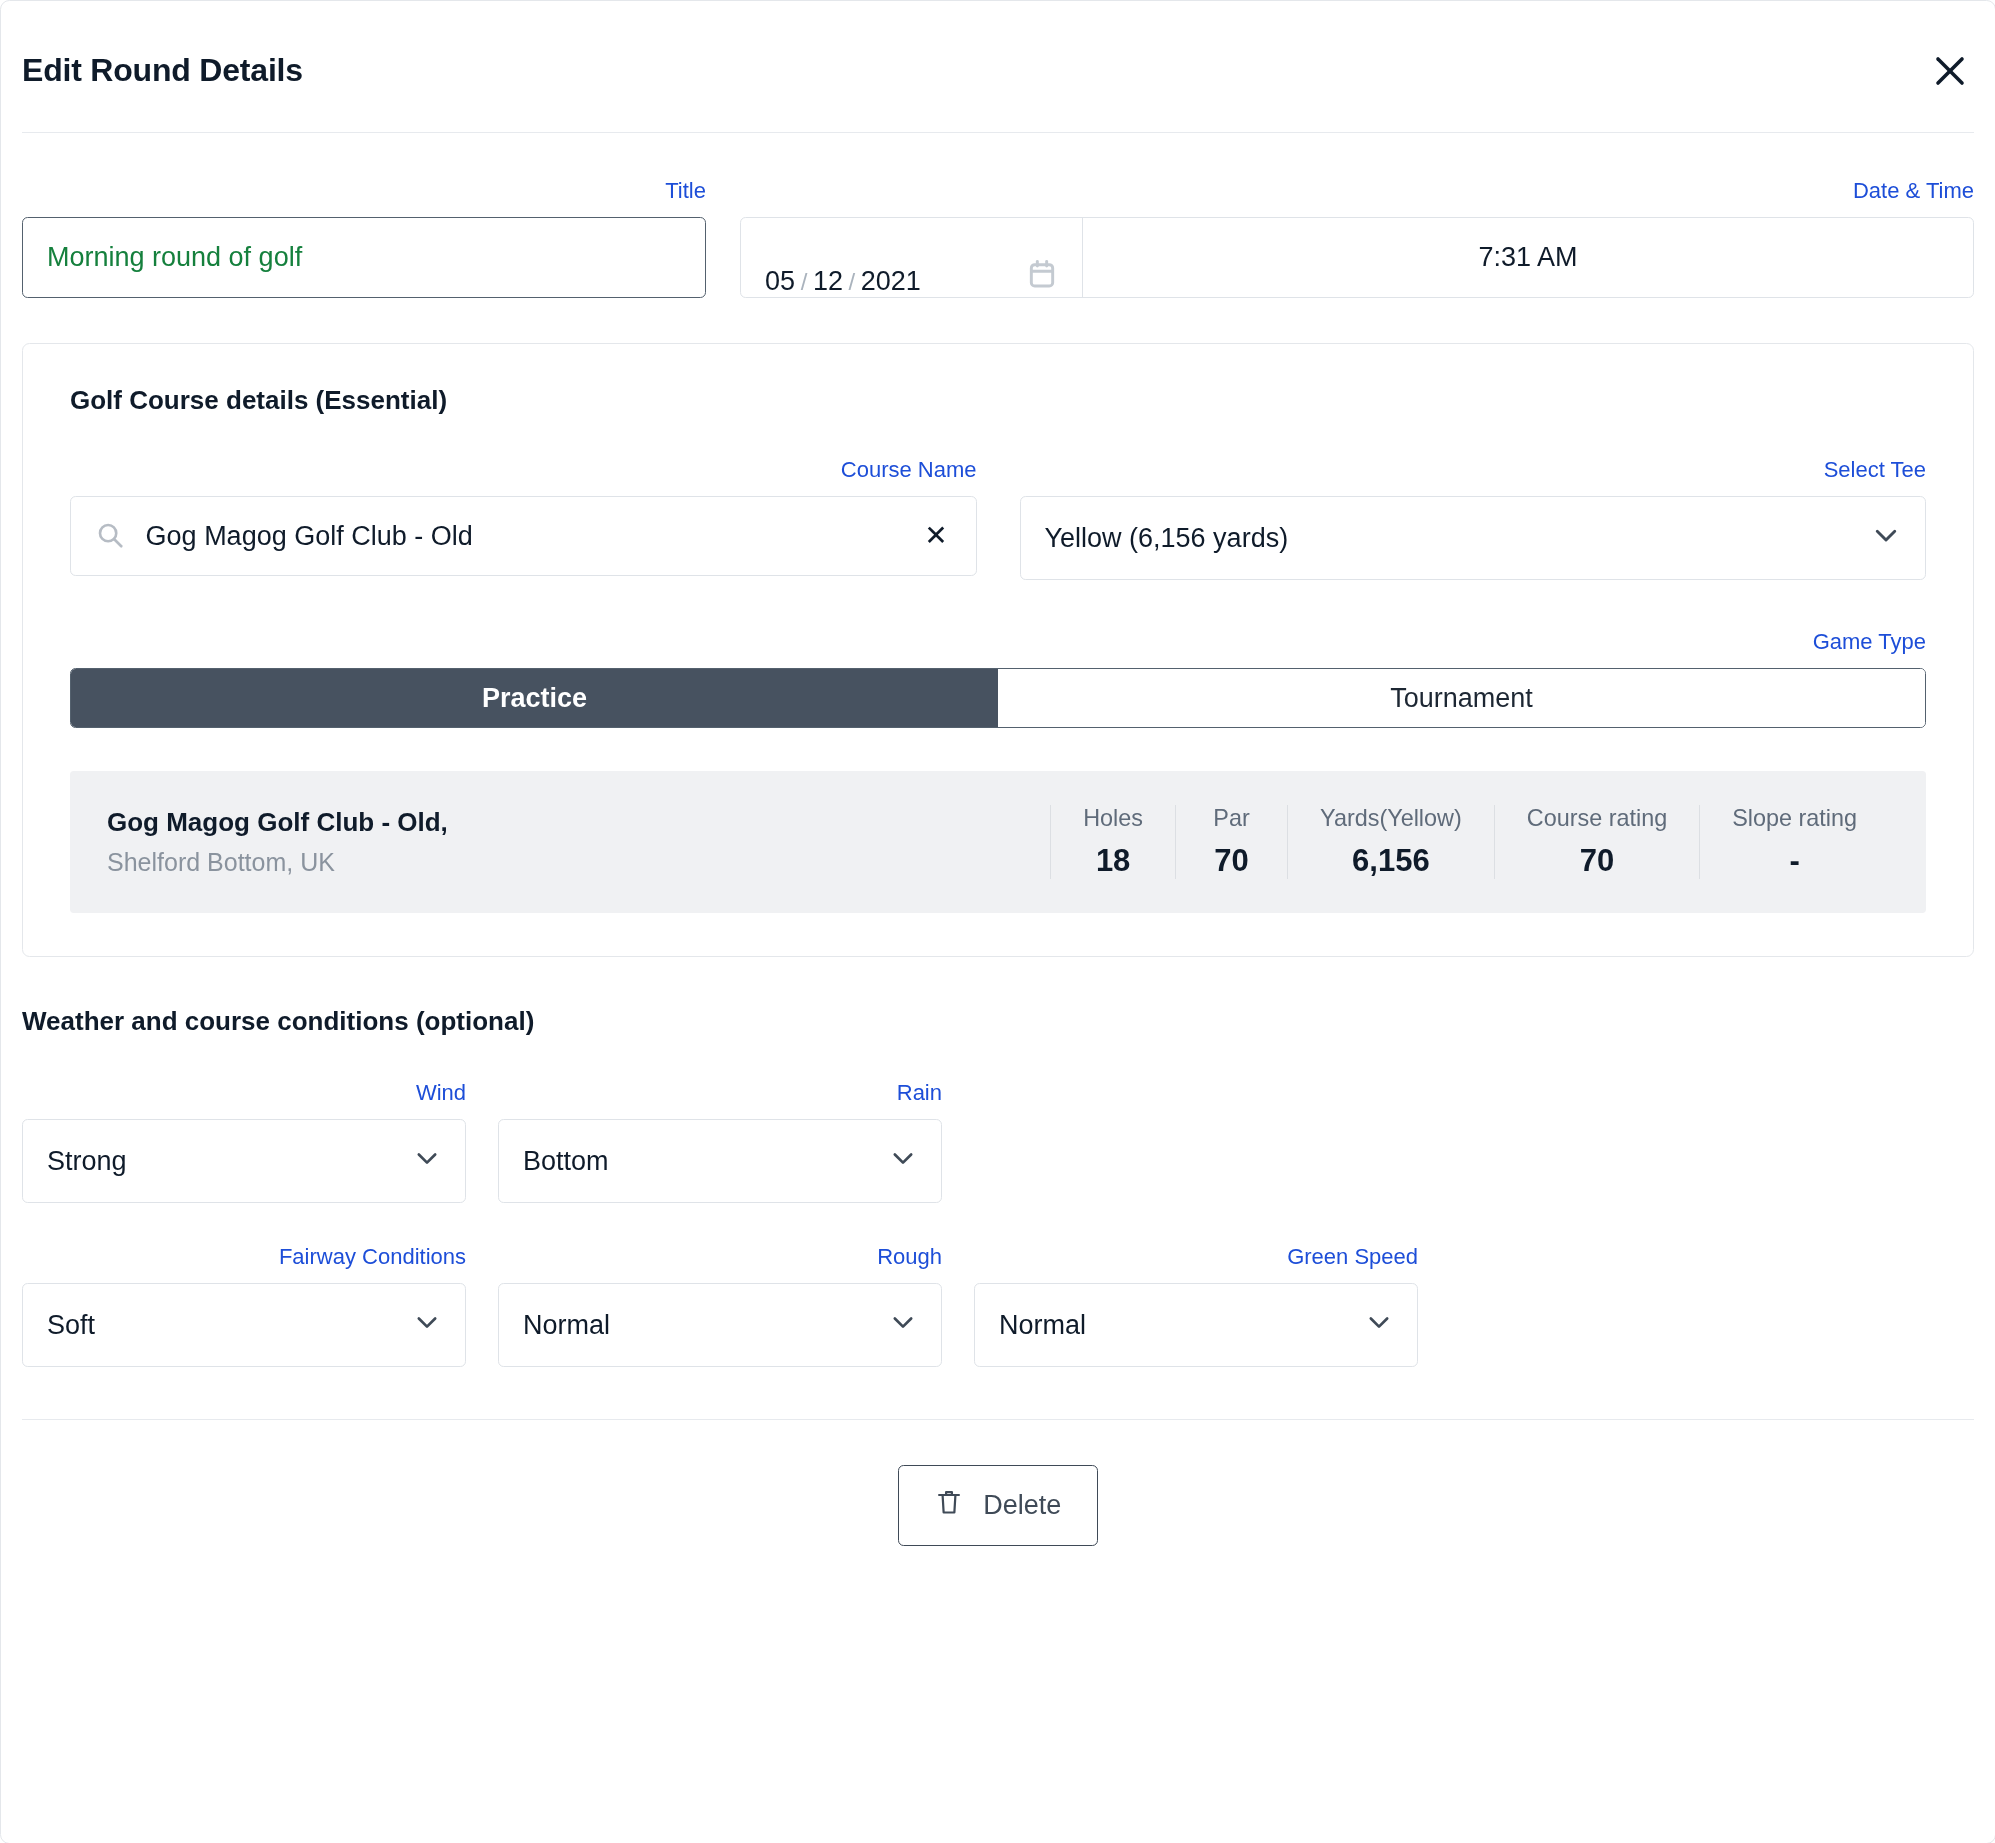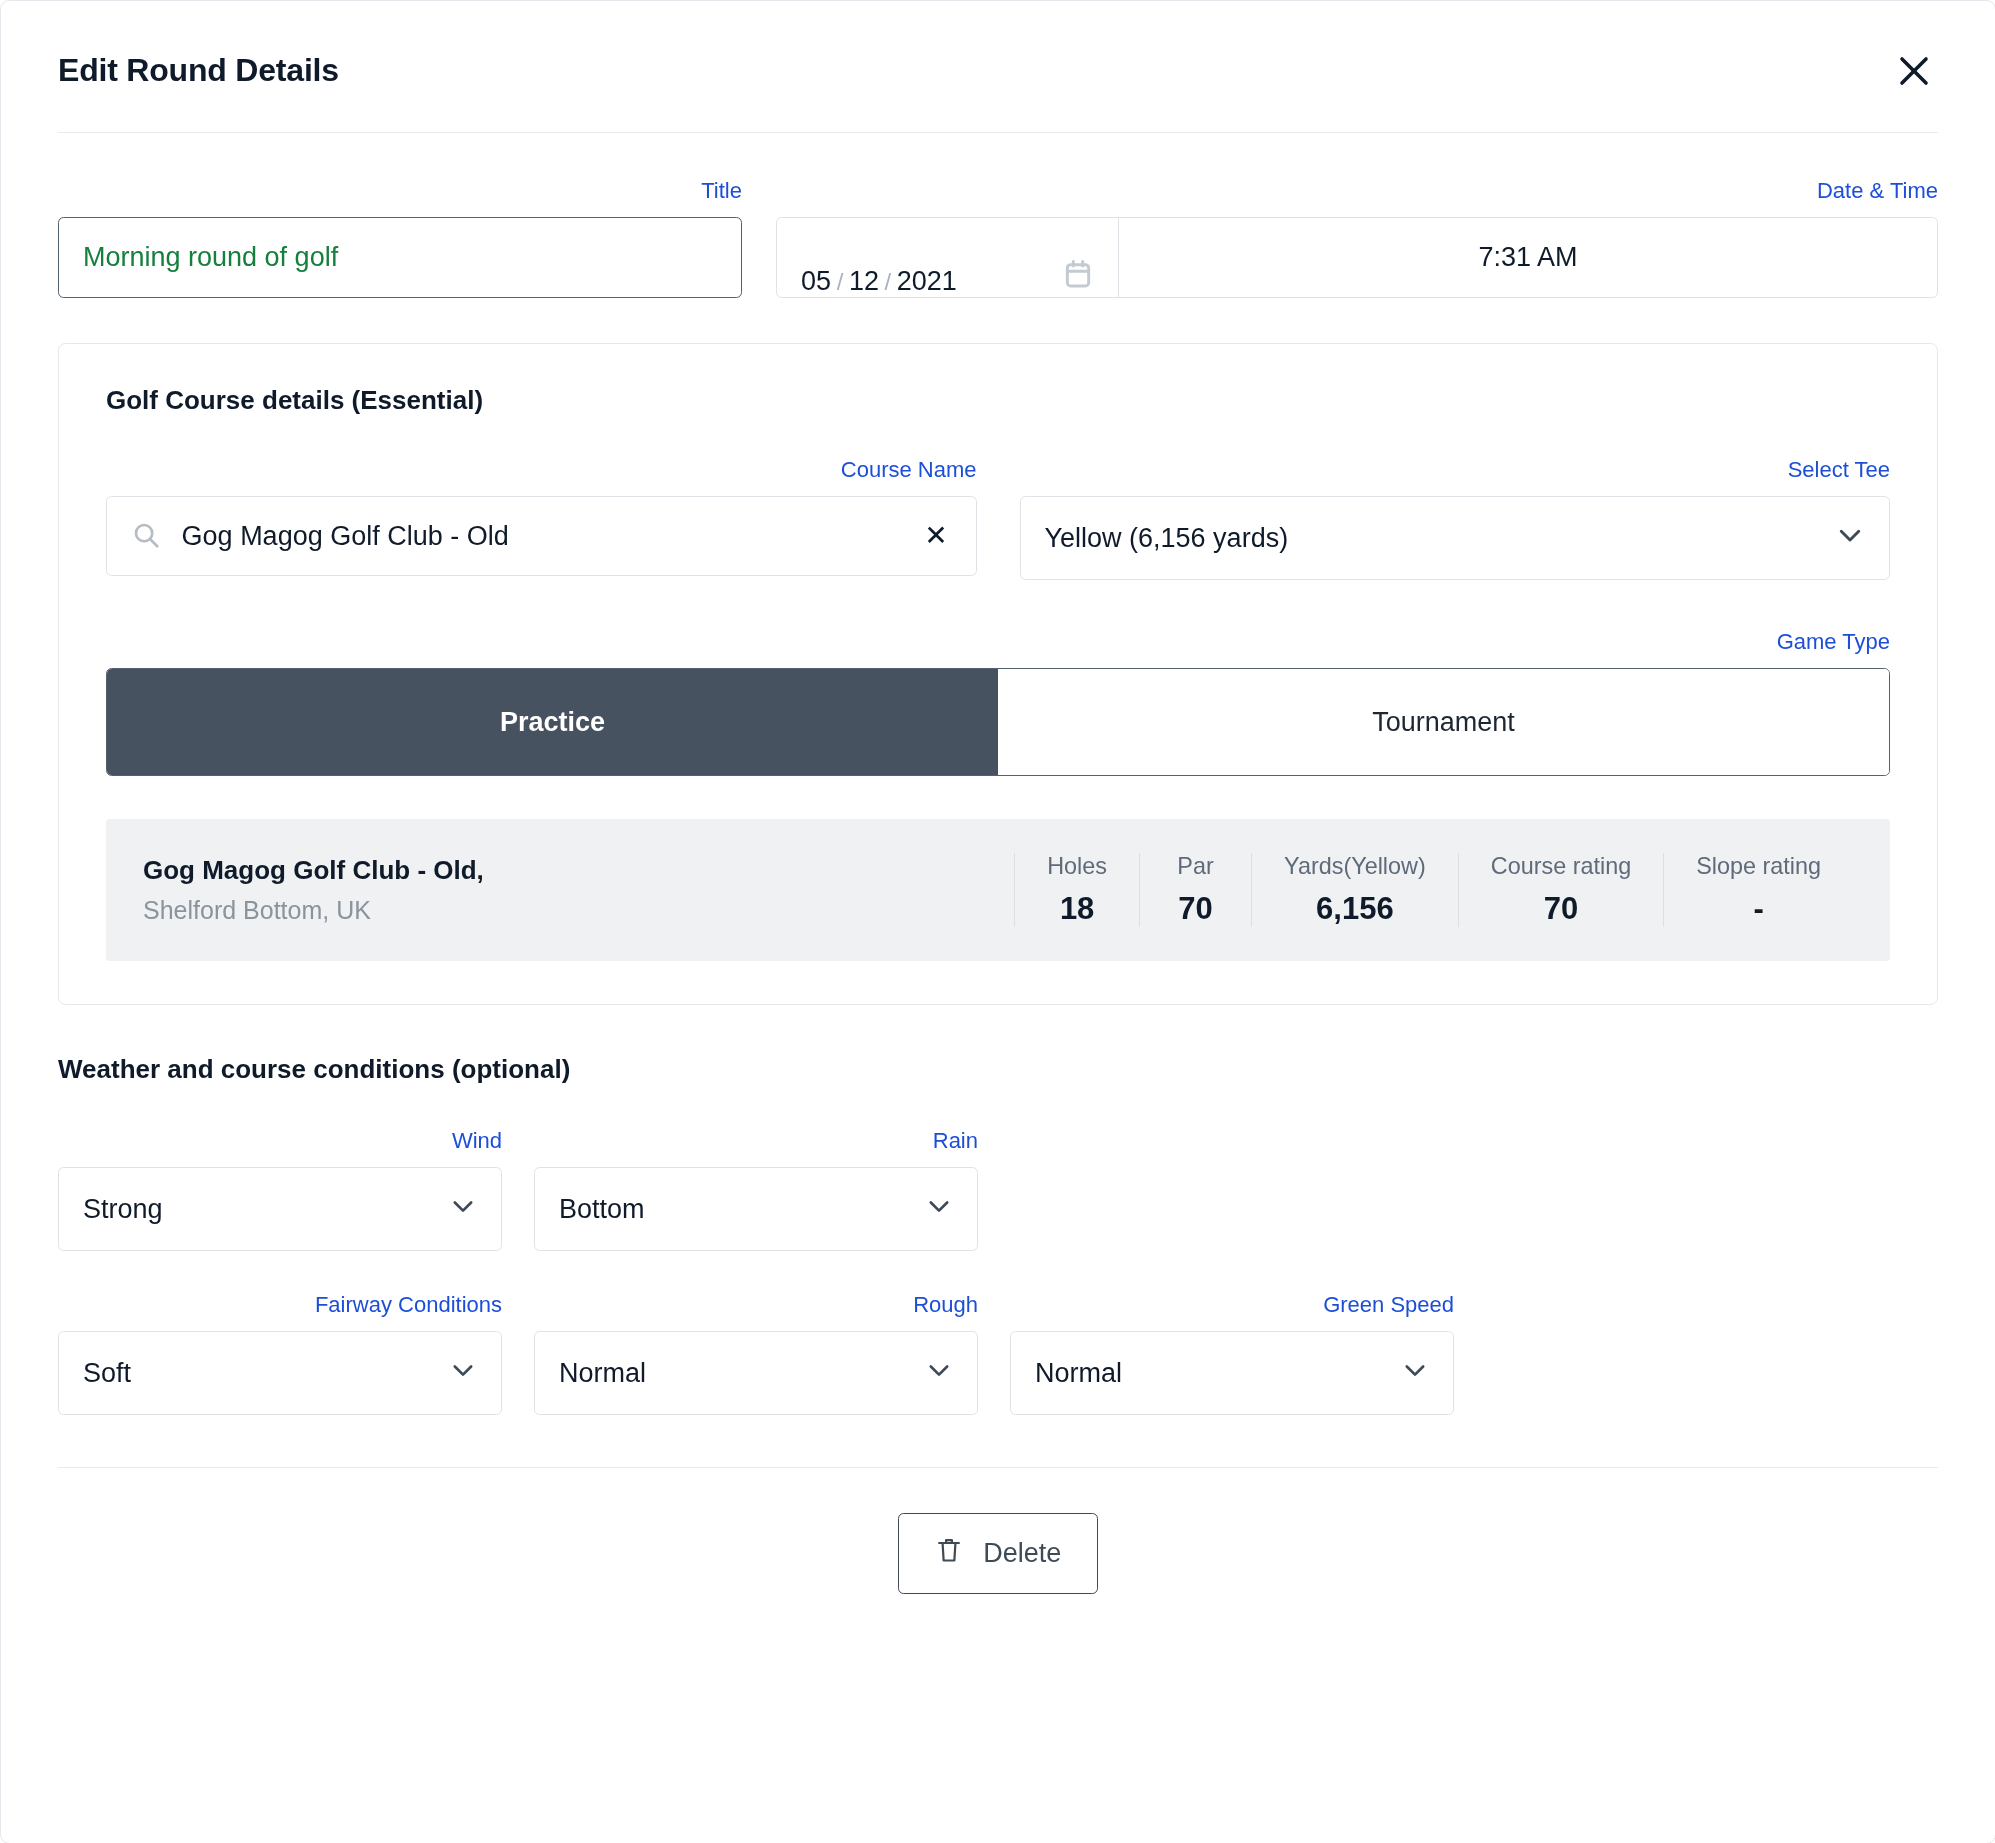--- a/index.html
+++ b/index.html
@@ -11,21 +11,21 @@
     -webkit-font-smoothing: antialiased;
   }
 
   .modal {
     position: relative;
     width: 1996px;
     min-height: 1844px;
     background: #ffffff;
     border: 1.9px solid #e4e7eb;
     border-radius: 9.4px;
-    padding: 0 57px;
+    padding: 0 21px;
   }
 
   
   .modal-header {
     display: flex;
     align-items: center;
     justify-content: space-between;
     padding-top: 45px;
     padding-bottom: 37px;
     border-bottom: 1.9px solid #e7eaee;
@@ -159,21 +159,21 @@
     color: #0f1b2a;
     cursor: pointer;
   }
   .chev { flex: 0 0 auto; display: block; }
 
   .row2 { margin-top: 49px; }
 
   
   .segmented {
     display: flex;
-    height: 108px;
+    height: 60px;
     border: 1.9px solid #54616e;
     border-radius: 5.6px;
     overflow: hidden;
   }
   .seg {
     flex: 1;
     display: flex;
     align-items: center;
     justify-content: center;
     font-size: 27px;

